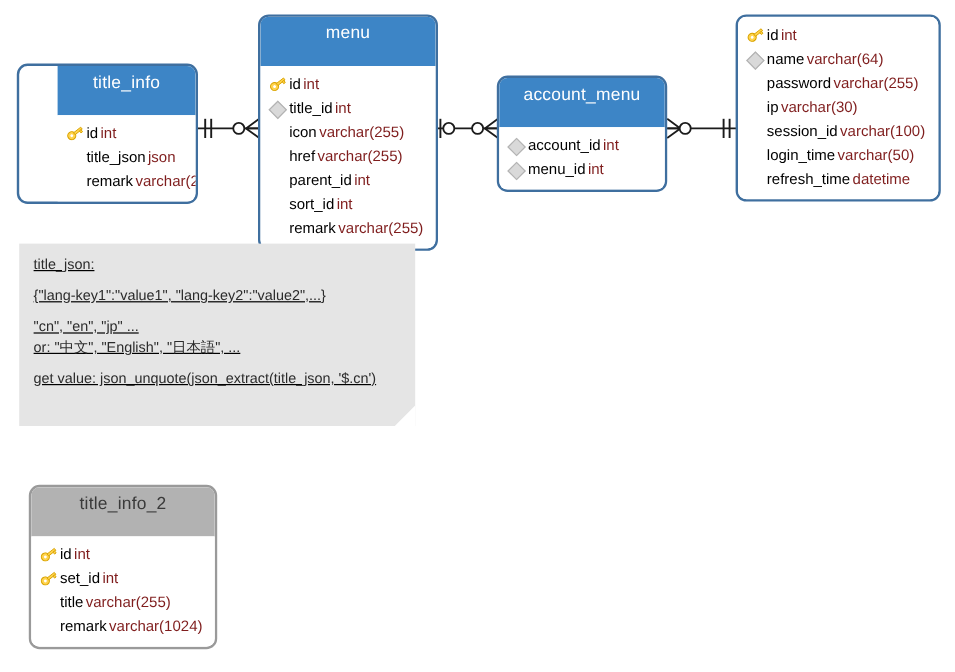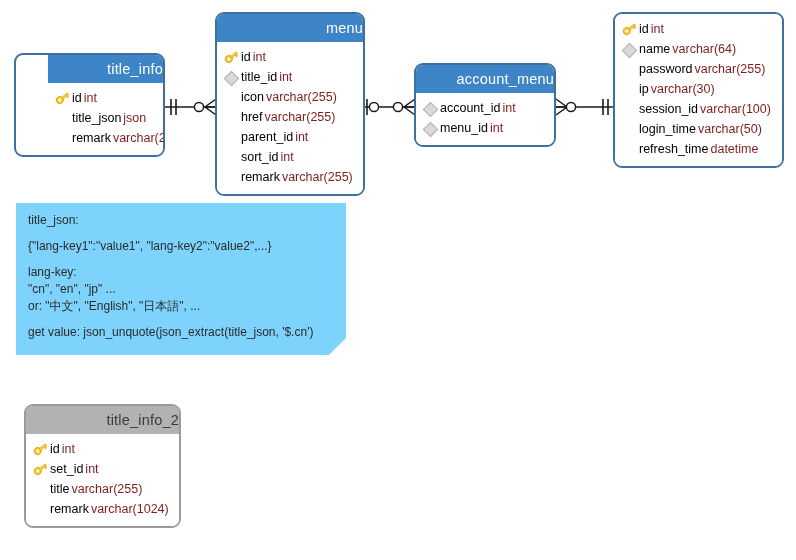--- a/index.html
+++ b/index.html
@@ -24,23 +24,23 @@
     background: #ffffff;
     box-sizing: border-box;
     overflow: hidden;
   }
   .entity.gray { border-color: #9a9a9a; }
 
   .entity-header {
     background: #3d85c6;
     color: #ffffff;
     font-size: 14.5px;
-    text-align: right;
+    text-align: center;
     line-height: 28px;
-    height: 28px;
+    height: 41px;
     letter-spacing: .2px;
   }
   .entity.gray .entity-header {
     background: #b2b2b2;
     color: #3a3a3a;
   }
 
   .entity-body {
     padding: 5px 0 7px 0;
     background: #ffffff;
@@ -88,23 +88,24 @@
   
   .connector {
     position: absolute;
     height: 24px;
   }
   .connector svg { display: block; overflow: visible; }
 
   
   .note {
     position: absolute;
-    background: #7dd3fc;
+    background: #e5e5e5;
     box-sizing: border-box;
     padding: 10px 12px 0 12px;
+    text-decoration: underline;
   }
   .note-line {
     font-size: 12px;
     color: #2b2b2b;
     line-height: 14px;
     white-space: nowrap;
   }
   .note-line.gap { margin-bottom: 12px; }
   .note-line.tight { margin-bottom: 3px; }
   .note-fold {
@@ -345,20 +346,19 @@
         <span class="marker"></span>
         <span class="fname">remark</span>
           <span class="ftype">varchar(1024)</span>
       </div>
     </div>
   </div>
 
   <div class="note" style="left:16px; top:203px; width:330px; height:152px;">
     <div class="note-line gap">title_json:</div>
     <div class="note-line gap">{"lang-key1":"value1", "lang-key2":"value2",...}</div>
-    <div class="note-line tight">lang-key:</div>
     <div class="note-line tight">"cn", "en", "jp" ...</div>
     <div class="note-line gap">or: "中文", "English", "日本語", ...</div>
     <div class="note-line">get value: json_unquote(json_extract(title_json, '$.cn')</div>
     <div class="note-fold"></div>
   </div>
 
 </div>
 
 </body></html>

